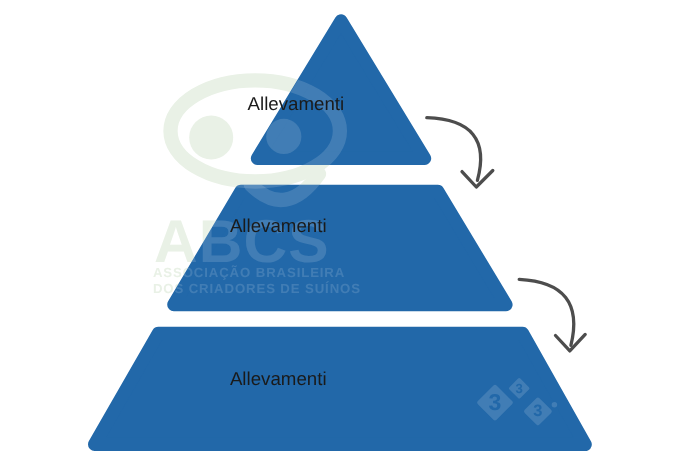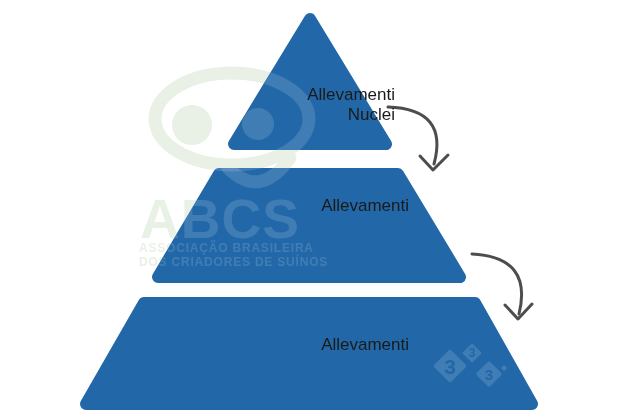--- a/index.html
+++ b/index.html
@@ -7,21 +7,21 @@
     position: relative;
     width: 620px;
     height: 420px;
     background: #ffffff;
     overflow: hidden;
     font-family: "Liberation Sans", sans-serif;
   }
   .stage svg { position: absolute; inset: 0; }
   .tier-label {
     position: absolute;
-    text-align: right;
+    text-align: left;
     color: #1a1a1a;
     font-size: 17px;
     line-height: 20px;
     pointer-events: none;
   }
   #label-tier-1 { left: 225px; top: 85px;  width: 170px; }
   #label-tier-2 { left: 209px; top: 196px; width: 200px; }
   #label-tier-3 { left: 209px; top: 335px; width: 200px; }
 
   .wm-green { color: #e9f1e6; }
@@ -99,21 +99,20 @@
       </g>
       <g>
         <path d="M 472 254 Q 533 257 519 314"></path>
         <polyline points="505,305 518,319 532,304"></polyline>
       </g>
     </g>
   </svg>
 
   <div class="tier-label" id="label-tier-1">
     <div>Allevamenti</div>
-    <div>Nuclei</div>
   </div>
   <div class="tier-label" id="label-tier-2">
     <div>Allevamenti</div>
   </div>
   <div class="tier-label" id="label-tier-3">
     <div>Allevamenti</div>
   </div>
 
 </div>
 

